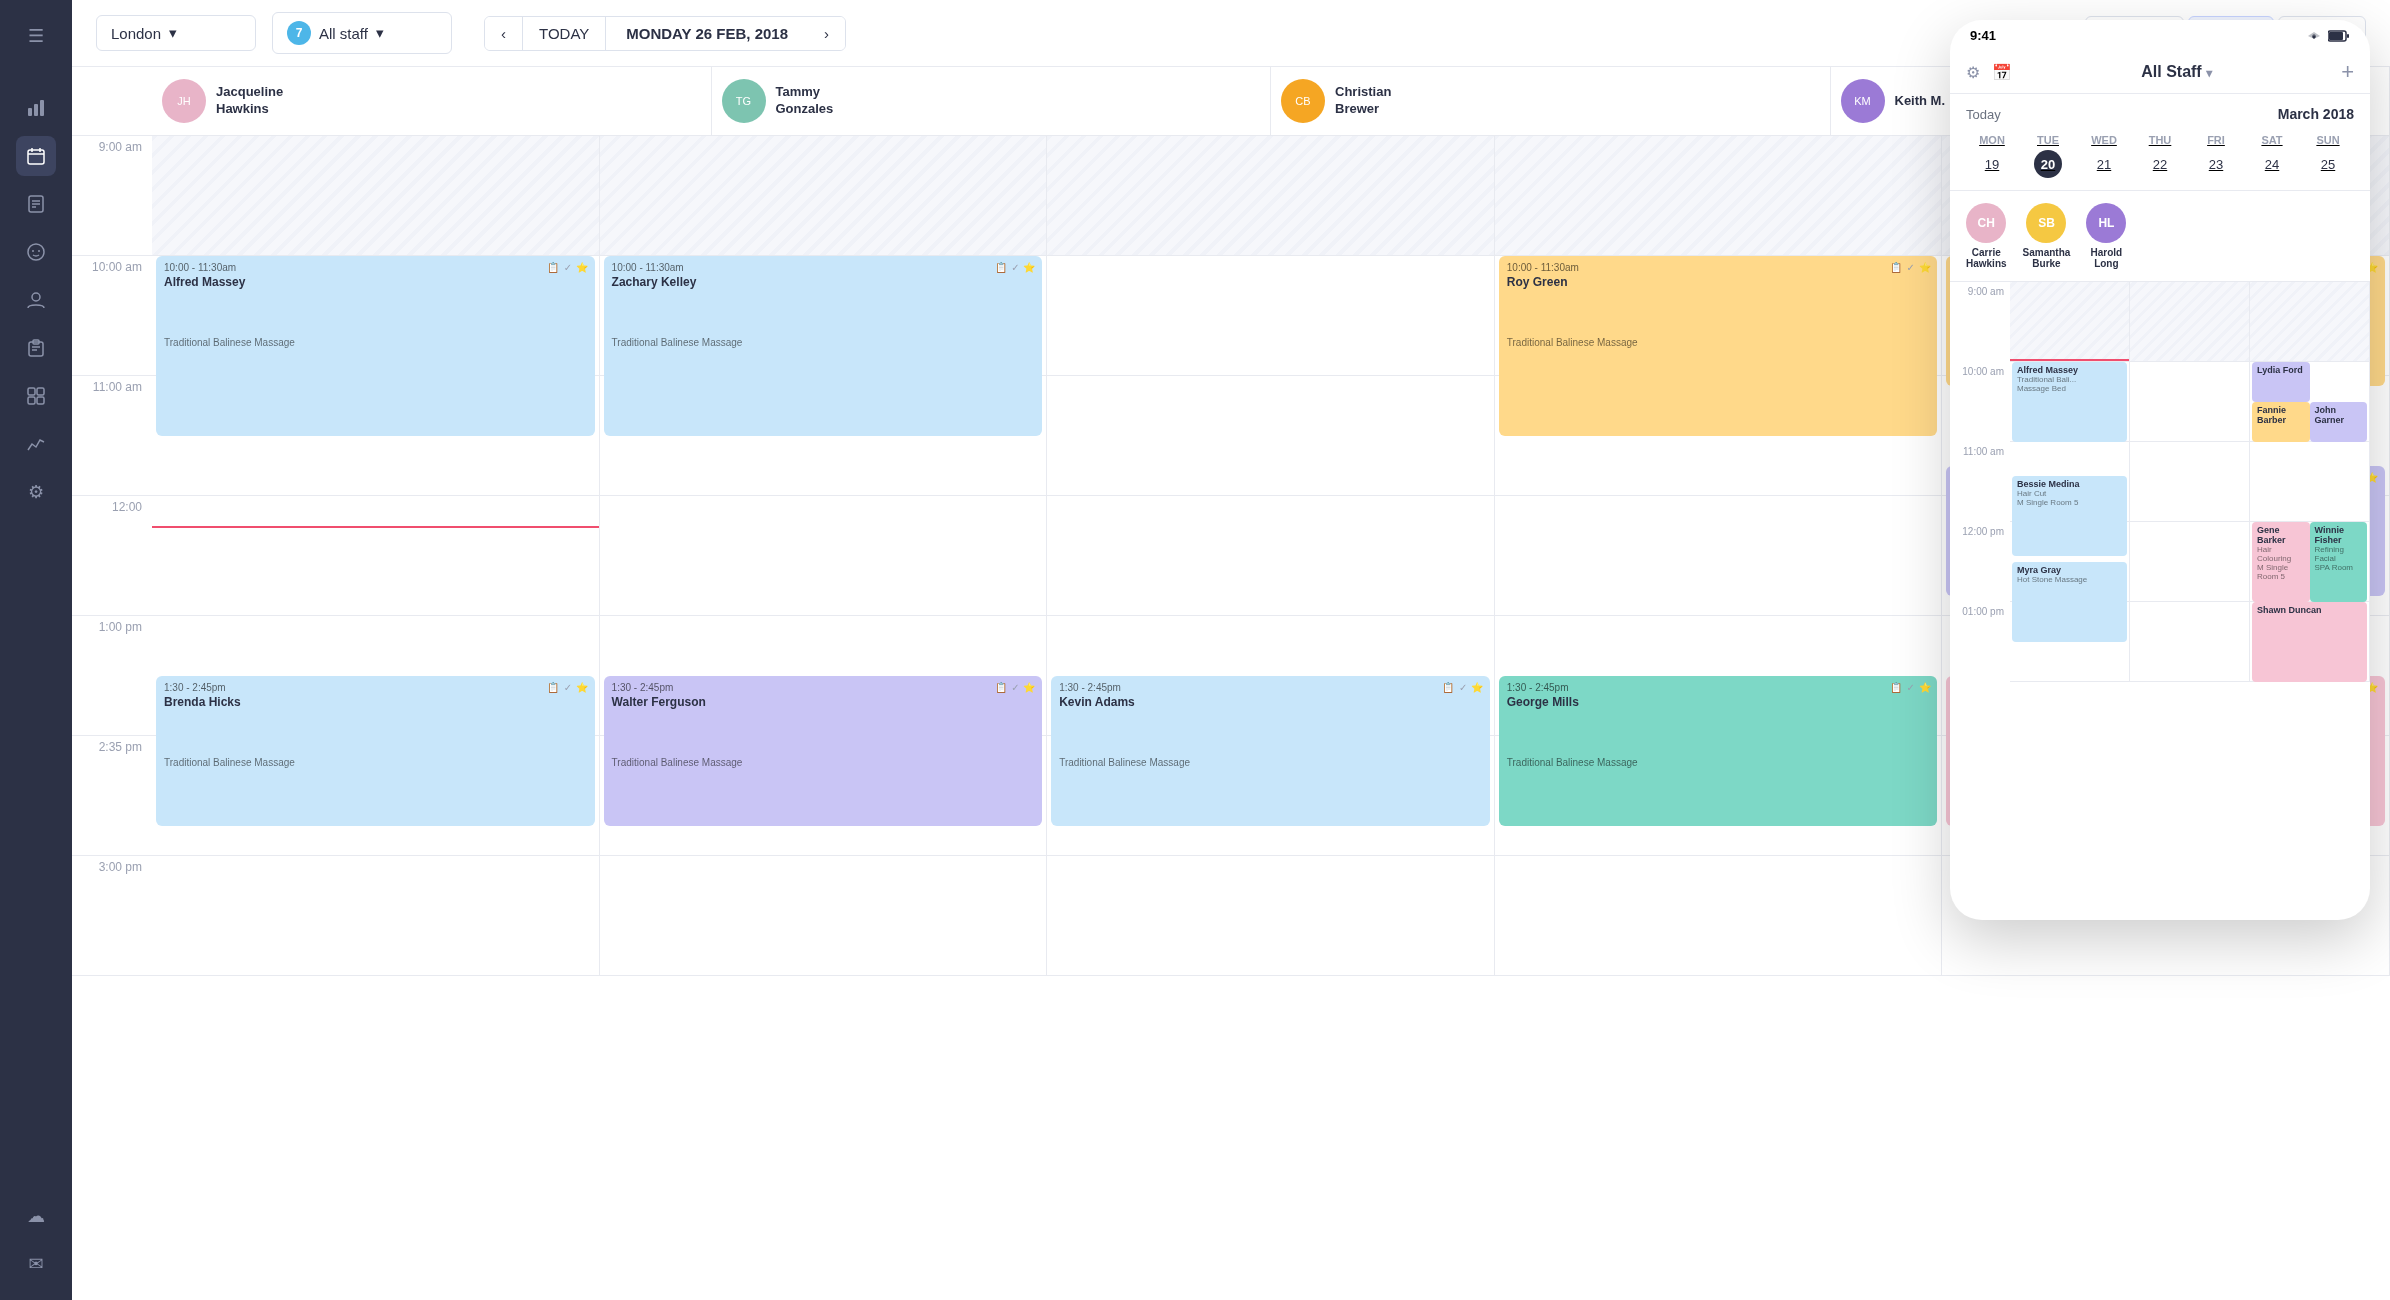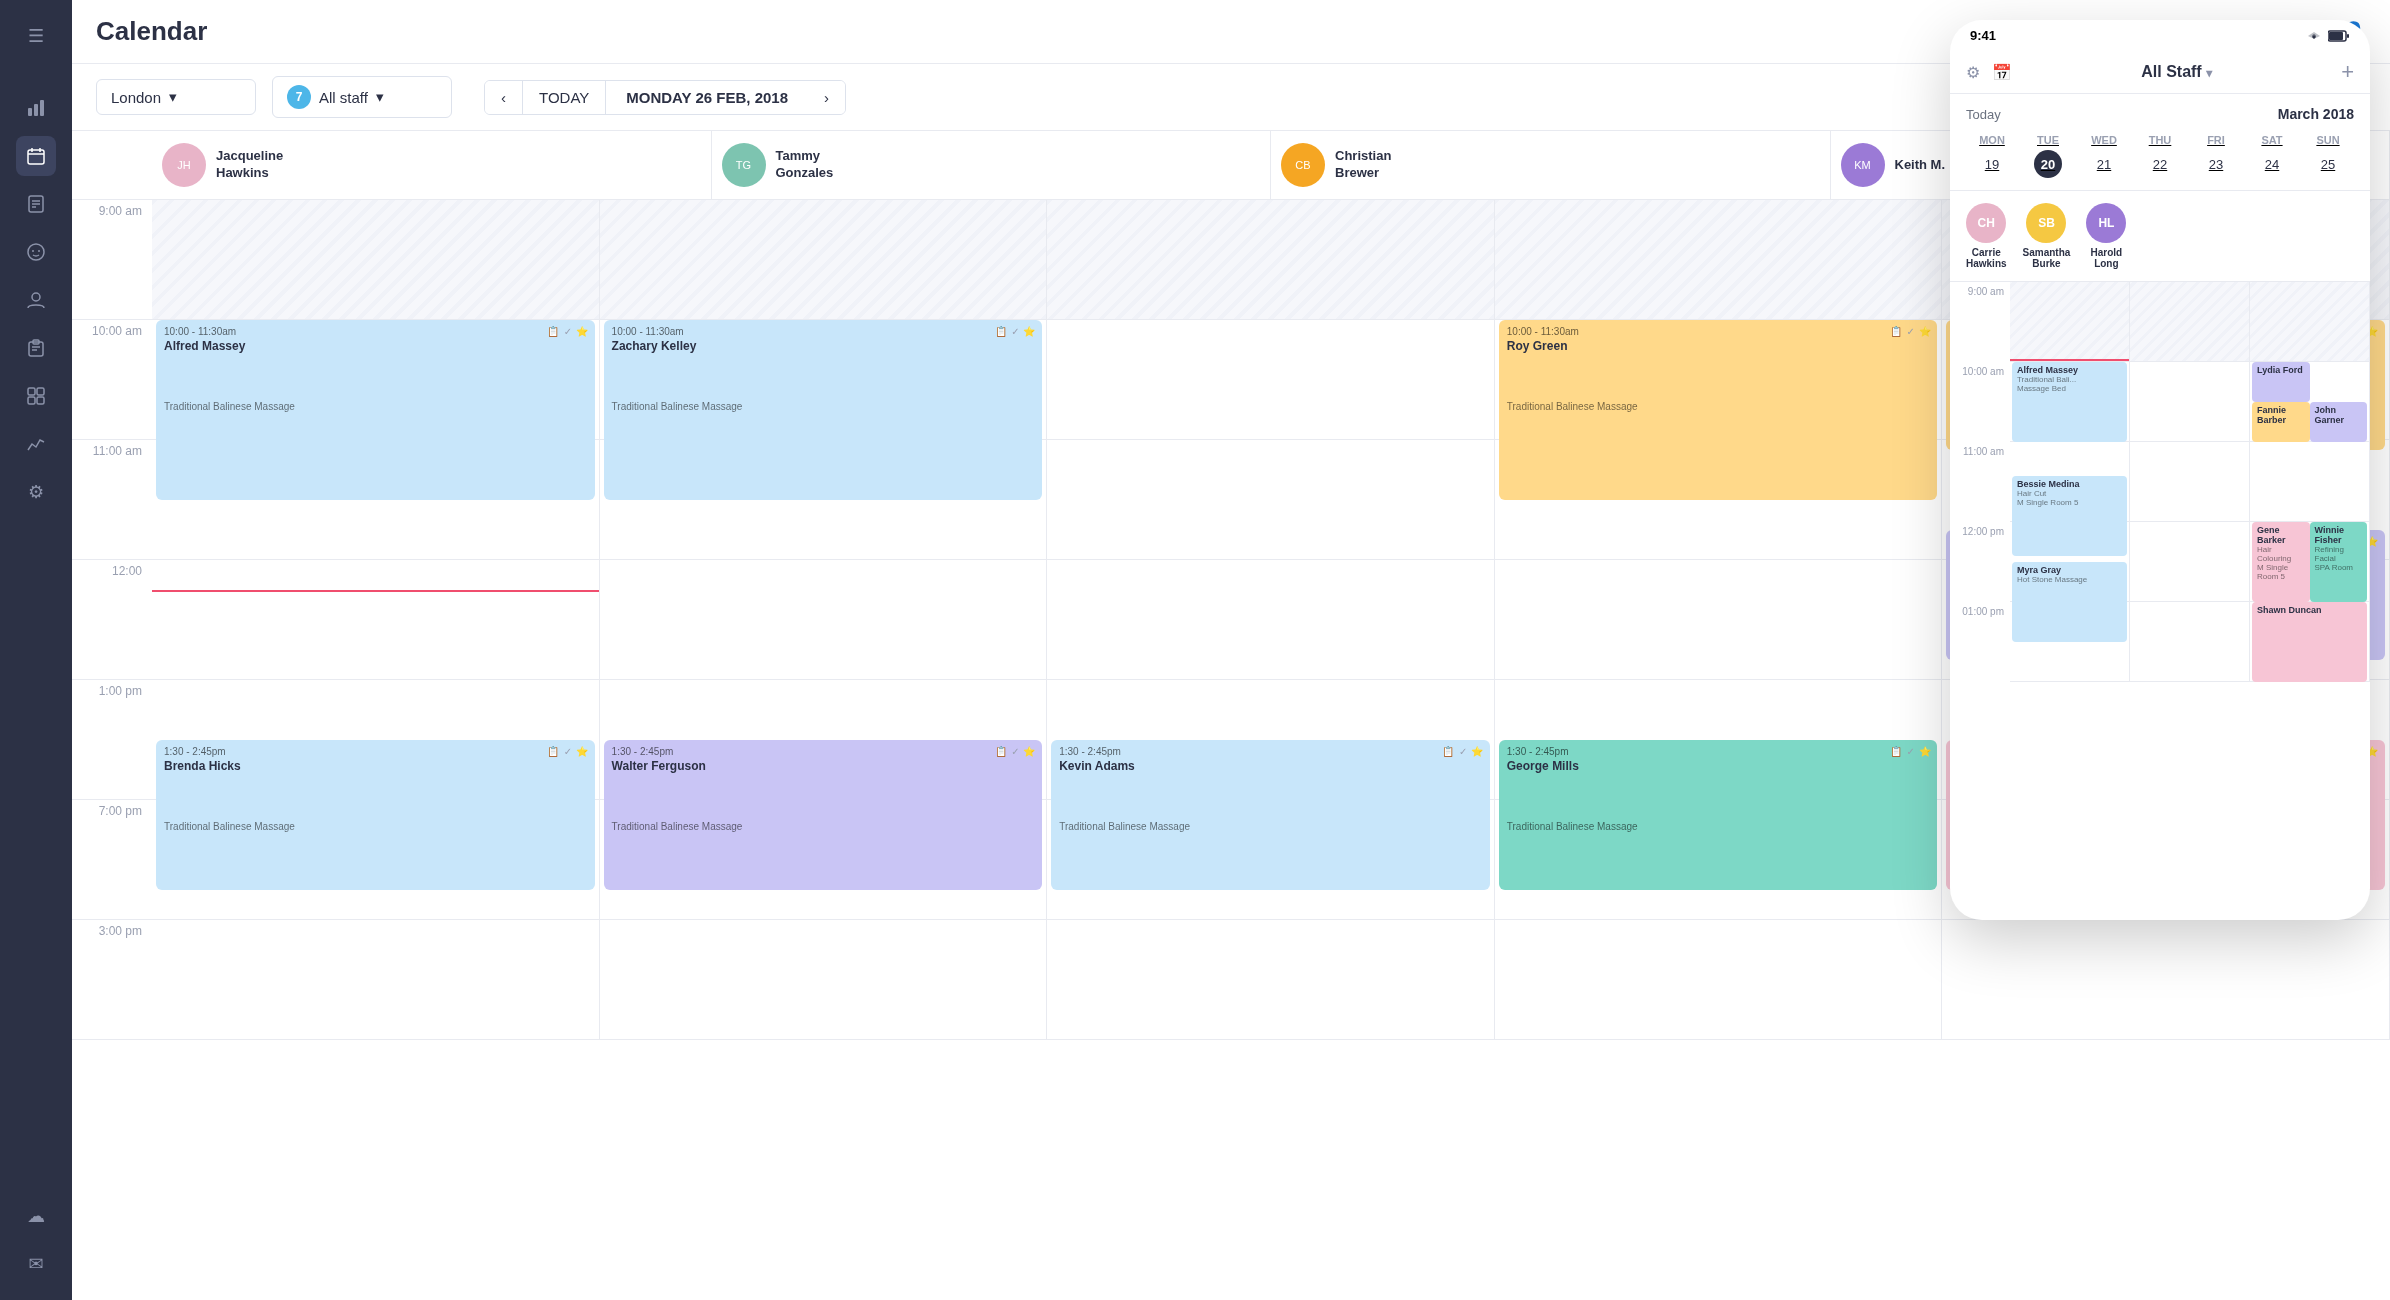--- a/index.html
+++ b/index.html
@@ -375,28 +375,20 @@
         </svg>
     </div>
     <div class="sidebar-icon">⚙</div>
     <div style="flex:1"></div>
     <div class="sidebar-icon">☁</div>
     <div class="sidebar-icon">✉</div>
   </div>
 
   <div class="main-content">
 
-    <div class="header">
-      <div class="header-title">Calendar</div>
-      <div class="header-icons">
-        <span>🔍</span>
-        <span>🔔</span>
-        <span>👤</span>
-      </div>
-    </div>
 
     <div class="toolbar">
       <div class="location-select">
         <span>London</span>
         <span>▾</span>
       </div>
       <div class="staff-select">
         <div class="staff-badge">7</div>
         <span>All staff</span>
         <span>▾</span>
@@ -468,21 +460,21 @@
         </div>
 
       <div class="grid-scroll">
         <div class="grid-body">
           <div class="time-col" id="timeCol" style="position: relative;">
               <div class="time-cell">9:00 am</div>
               <div class="time-cell">10:00 am</div>
               <div class="time-cell">11:00 am</div>
               <div class="time-cell">12:00</div>
               <div class="time-cell">1:00 pm</div>
-              <div class="time-cell">7:00 pm</div>
+              <div class="time-cell">2:35 pm</div>
               <div class="time-cell">3:00 pm</div>
             </div>
           <div class="columns-area" id="columnsArea">
 
           <div class="staff-column" style="position: relative;">
                 <div class="hour-cell hatch"></div>
                 <div class="hour-cell"></div>
                 <div class="hour-cell"></div>
                 <div class="hour-cell"></div>
                 <div class="hour-cell"></div>

